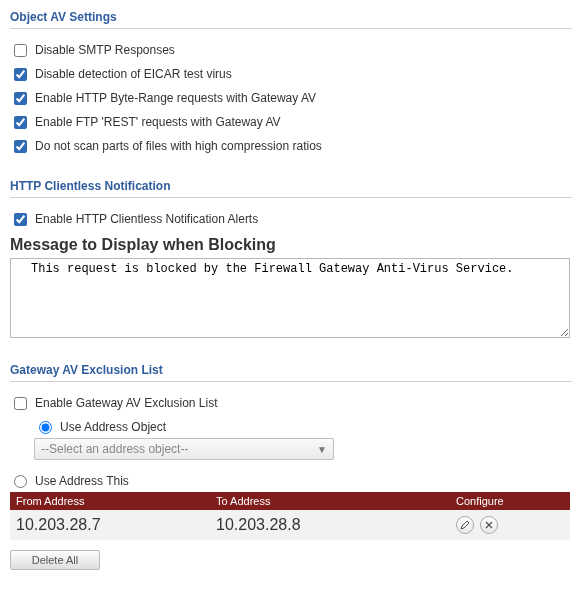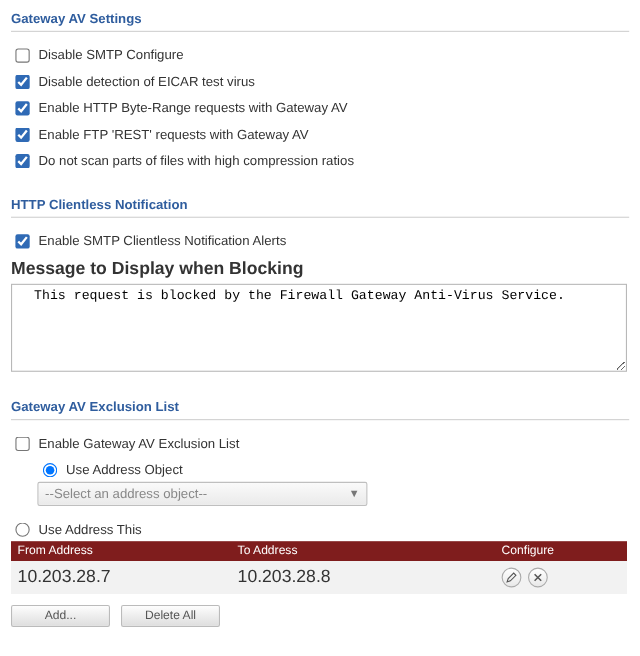--- a/index.html
+++ b/index.html
@@ -121,25 +121,25 @@
   }
   .gap-lg { height: 20px; }
   .gap-md { height: 14px; }
 </style>
 </head>
 <body>
 
 
 
 
-<div class="section-title">Gateway AV Settings</div>
+<div class="section-title">Object AV Settings</div>
 
 <div class="check-row">
   <input type="checkbox" style="">
-  <span>Disable SMTP Configure</span>
+  <span>Disable SMTP Responses</span>
 </div>
 <div class="check-row">
   <input type="checkbox" checked="" style="">
   <span>Disable detection of EICAR test virus</span>
 </div>
 <div class="check-row">
   <input type="checkbox" checked="" style="">
   <span>Enable HTTP Byte-Range requests with Gateway AV</span>
 </div>
 <div class="check-row">
@@ -151,21 +151,21 @@
   <span>Do not scan parts of files with high compression ratios</span>
 </div>
 
 <div class="gap-md"></div>
 
 
 <div class="section-title">HTTP Clientless Notification</div>
 
 <div class="check-row">
   <input type="checkbox" checked="" style="">
-  <span>Enable SMTP Clientless Notification Alerts</span>
+  <span>Enable HTTP Clientless Notification Alerts</span>
 </div>
 
 <div class="field-label">Message to Display when Blocking</div>
 <textarea class="msg" style="">This request is blocked by the Firewall Gateway Anti-Virus Service.</textarea>
 
 <div class="gap-lg"></div>
 
 
 <div class="section-title">Gateway AV Exclusion List</div>
 
@@ -214,18 +214,17 @@
                 <path d="M2 2 L8 8 M8 2 L2 8" stroke="#555" stroke-width="1.4"></path>
               </svg>
           </div>
         </div>
       </td>
     </tr>
   </tbody>
 </table>
 
 <div class="btn-row">
-  <button class="btn">Add...</button>
   <button class="btn">Delete All</button>
 </div>
 
 
 
 
 </body></html>

